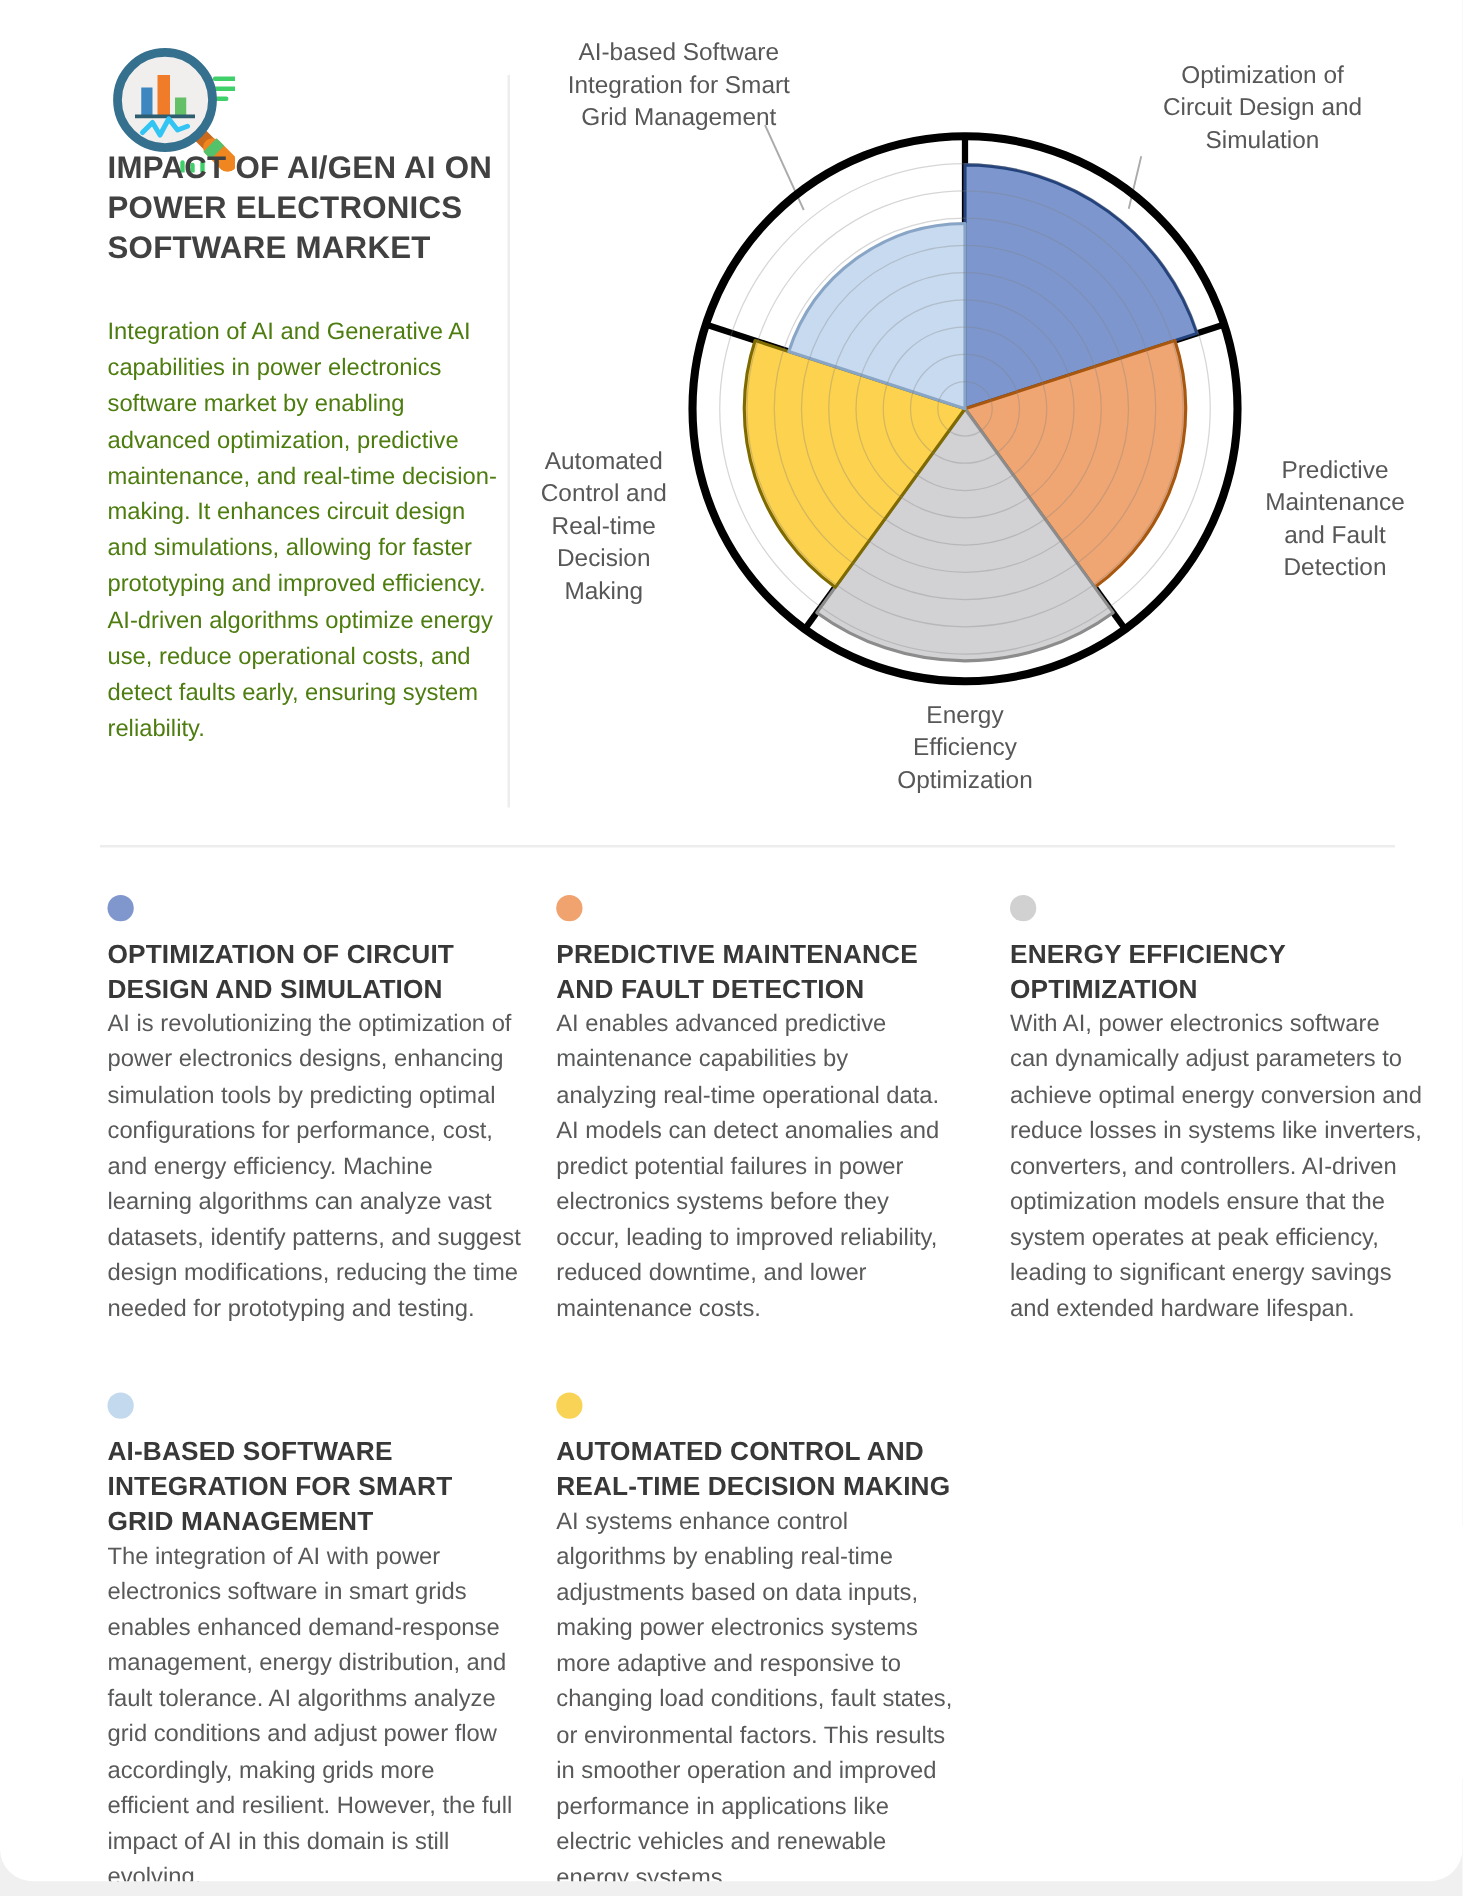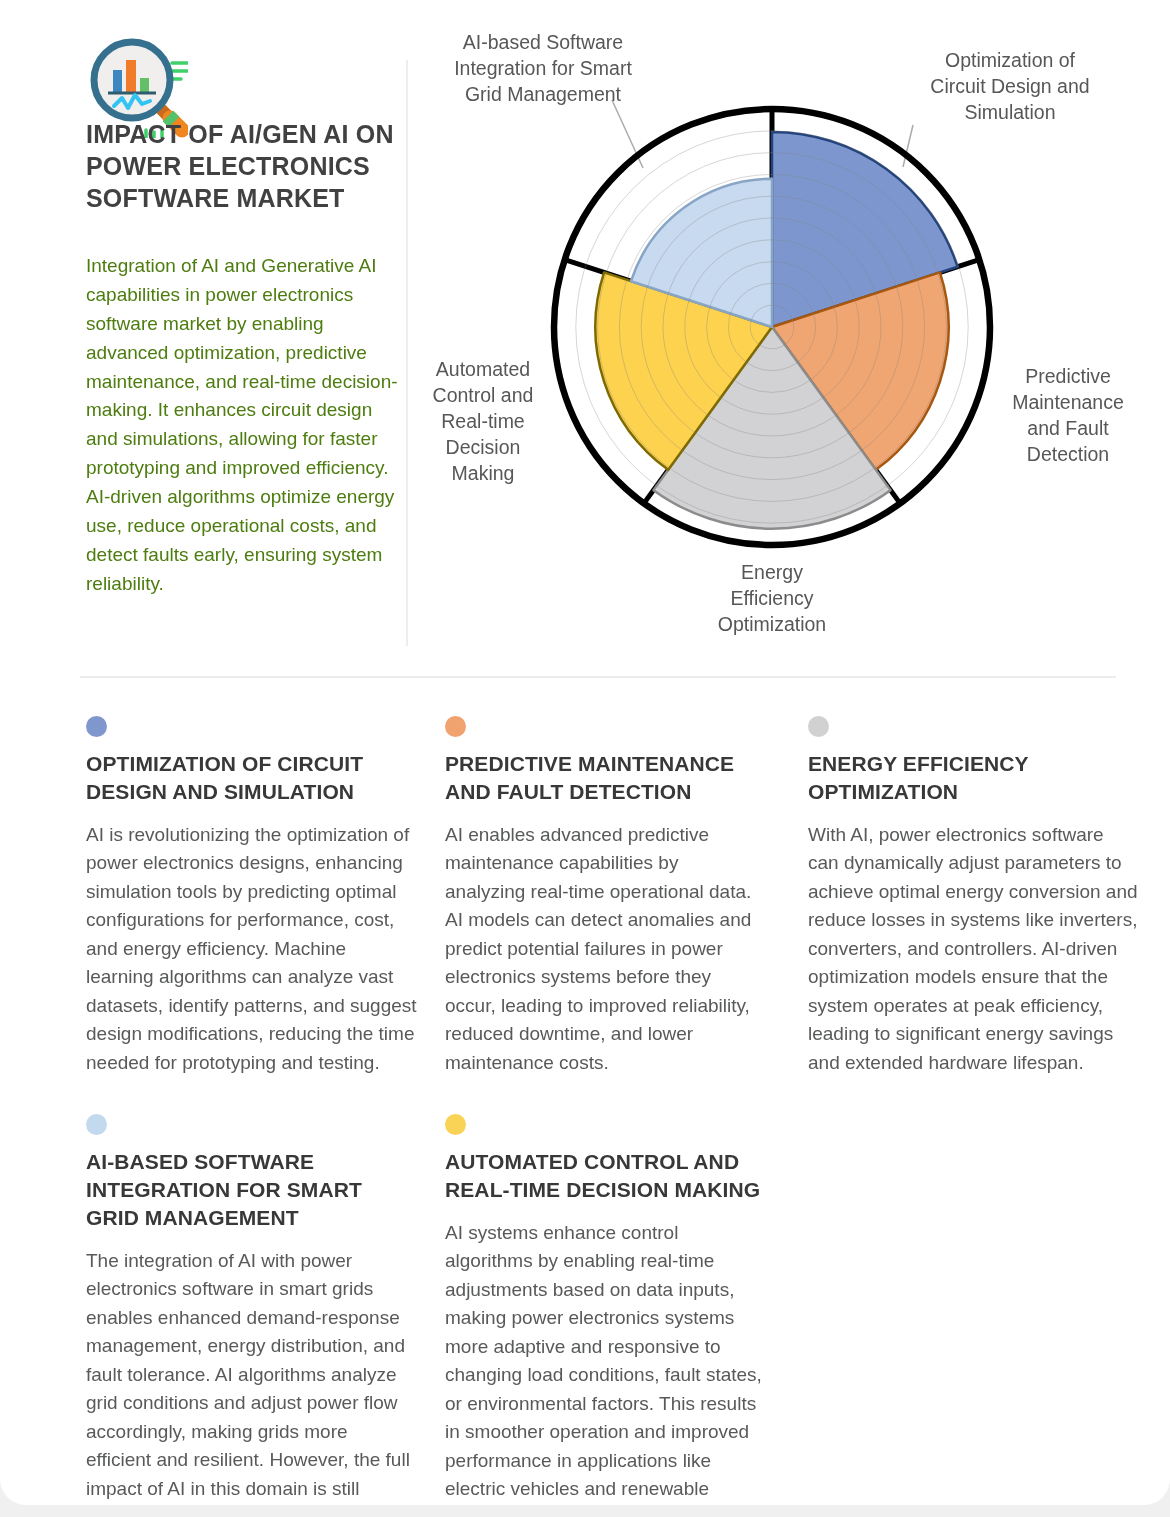--- a/index.html
+++ b/index.html
@@ -32,21 +32,21 @@
     font-size:19.5px;color:#575757;line-height:1.33;text-align:center;
   }
   
   .section{position:absolute;}
   .dot{width:21px;height:21px;border-radius:50%;}
   .sec-heading{
     margin-top:13px;font-size:21px;font-weight:bold;color:#383838;
     line-height:1.33;letter-spacing:.1px;
   }
   .sec-body{
-    margin-top:15px;font-size:19px;color:#58595a;line-height:1.5;
+    font-size:19px;color:#58595a;line-height:1.5;
   }
   svg{display:block;}
 </style>
 </head>
 <body>
 
 <div class="card">
 
   <svg class="abs" style="left:84px;top:34px;" width="104" height="104" viewBox="0 0 104 104">
 

